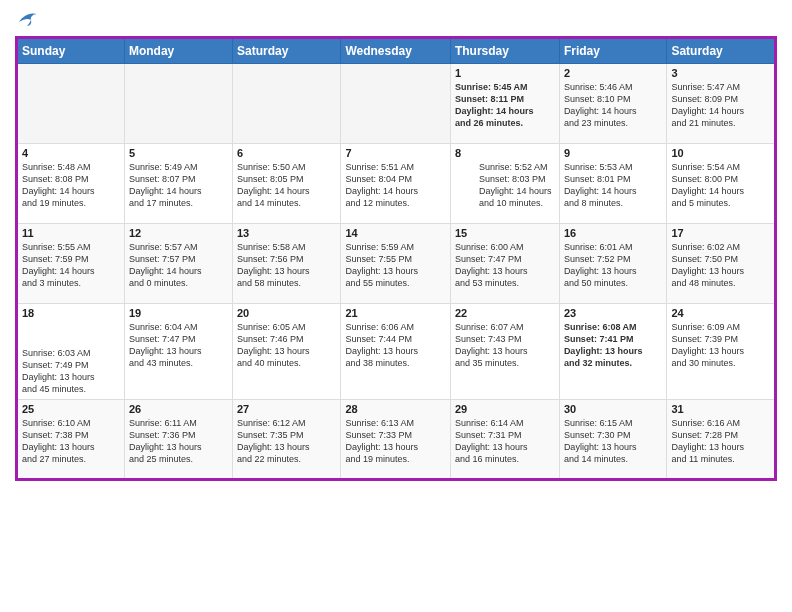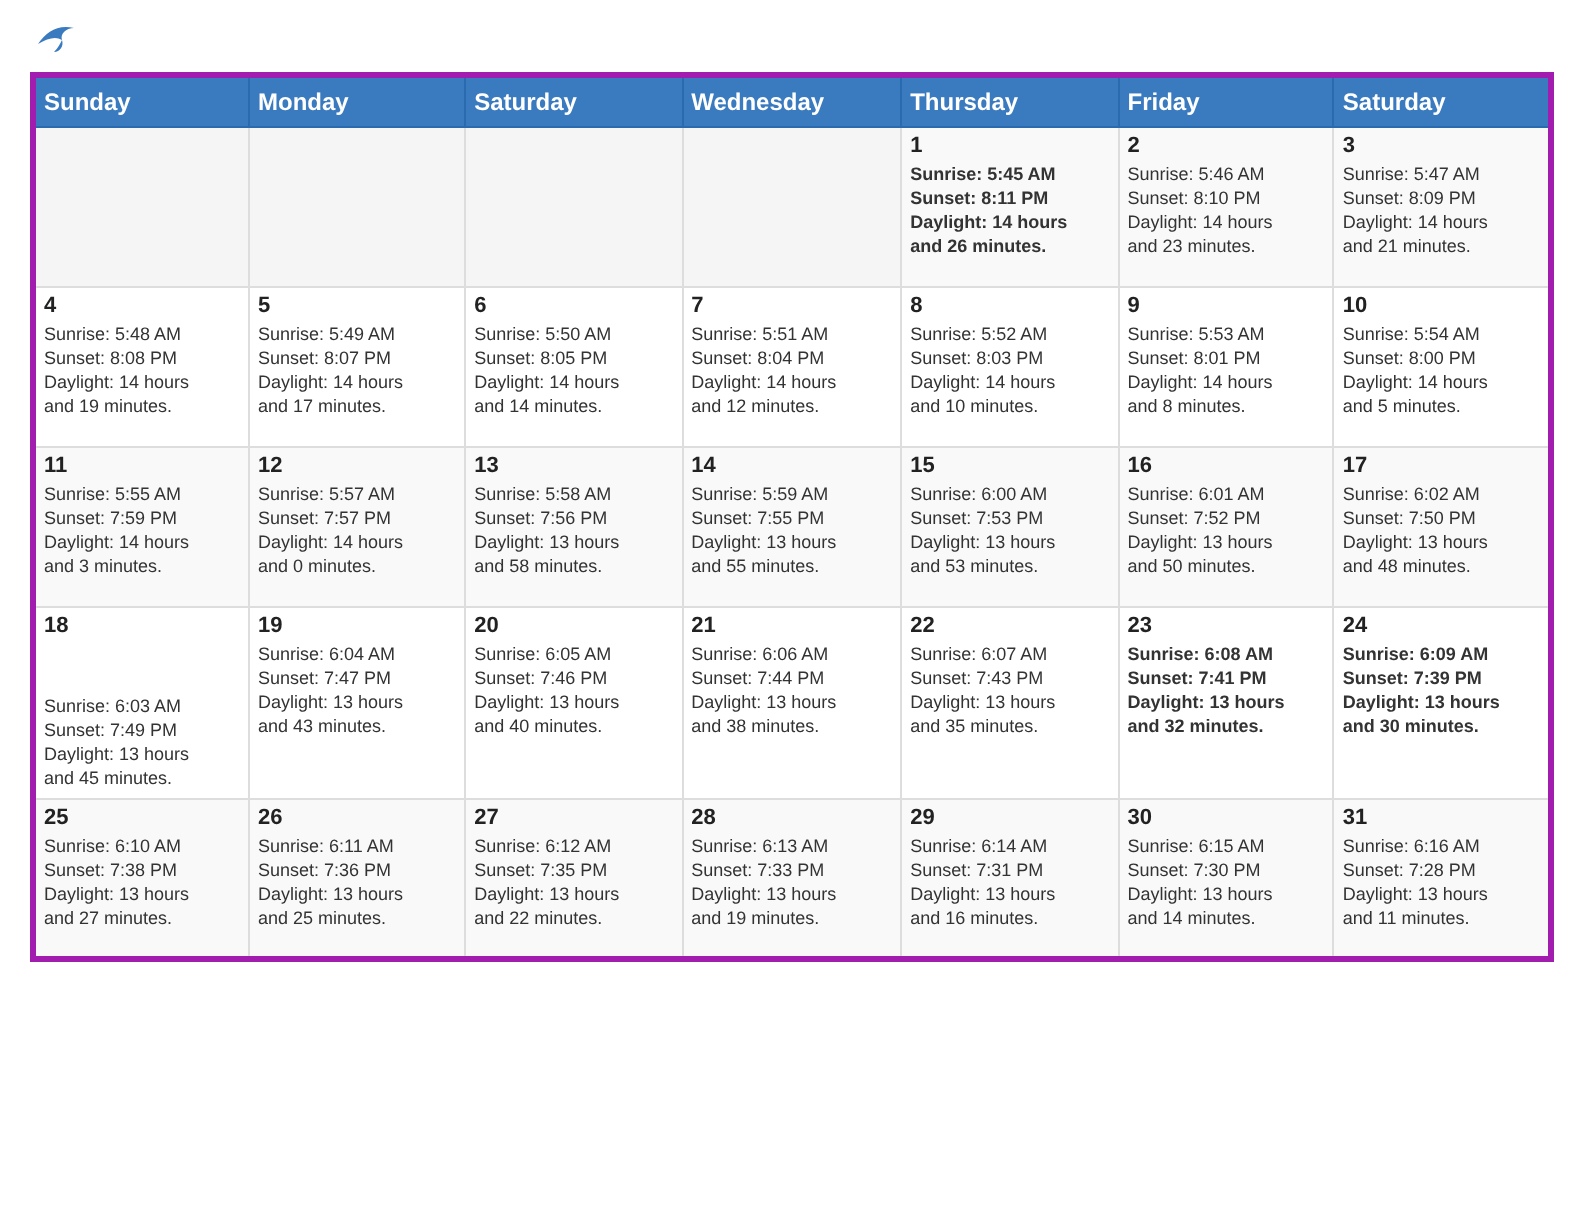--- a/index.html
+++ b/index.html
@@ -184,21 +184,21 @@
         </td>
         <td>
           <span class="day-number">7</span>
           <div class="day-info" style="white-space: pre-line;">Sunrise: 5:51 AM
 Sunset: 8:04 PM
 Daylight: 14 hours
 and 12 minutes.</div>
         </td>
         <td>
           <span class="day-number">8</span>
-          <div class="day-info" style="white-space: pre-line;">Sunrise: 5:52 AM
+          <div class="day-info" style="white-space: pre-line; margin-left: 24px;">Sunrise: 5:52 AM
 Sunset: 8:03 PM
 Daylight: 14 hours
 and 10 minutes.</div>
         </td>
         <td>
           <span class="day-number">9</span>
           <div class="day-info" style="white-space: pre-line;">Sunrise: 5:53 AM
 Sunset: 8:01 PM
 Daylight: 14 hours
 and 8 minutes.</div>
@@ -236,21 +236,21 @@
         <td>
           <span class="day-number">14</span>
           <div class="day-info" style="white-space: pre-line;">Sunrise: 5:59 AM
 Sunset: 7:55 PM
 Daylight: 13 hours
 and 55 minutes.</div>
         </td>
         <td>
           <span class="day-number">15</span>
           <div class="day-info" style="white-space: pre-line;">Sunrise: 6:00 AM
-Sunset: 7:53 PM
+Sunset: 7:47 PM
 Daylight: 13 hours
 and 53 minutes.</div>
         </td>
         <td>
           <span class="day-number">16</span>
           <div class="day-info" style="white-space: pre-line;">Sunrise: 6:01 AM
 Sunset: 7:52 PM
 Daylight: 13 hours
 and 50 minutes.</div>
         </td>
@@ -300,21 +300,21 @@
         </td>
         <td>
           <span class="day-number">23</span>
           <div class="day-info" style="white-space: pre-line; font-weight: bold;">Sunrise: 6:08 AM
 Sunset: 7:41 PM
 Daylight: 13 hours
 and 32 minutes.</div>
         </td>
         <td>
           <span class="day-number">24</span>
-          <div class="day-info" style="white-space: pre-line; font-weight: bold;">Sunrise: 6:09 AM
+          <div class="day-info" style="white-space: pre-line;">Sunrise: 6:09 AM
 Sunset: 7:39 PM
 Daylight: 13 hours
 and 30 minutes.</div>
         </td>
       </tr>
       <tr>
         <td>
           <span class="day-number">25</span>
           <div class="day-info" style="white-space: pre-line;">Sunrise: 6:10 AM
 Sunset: 7:38 PM

